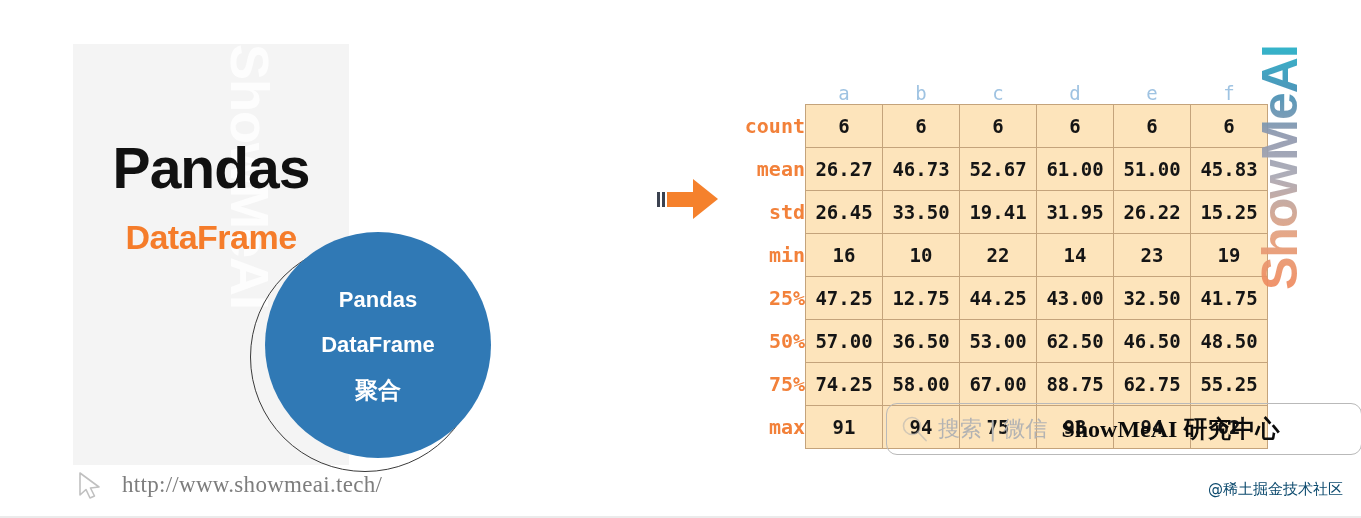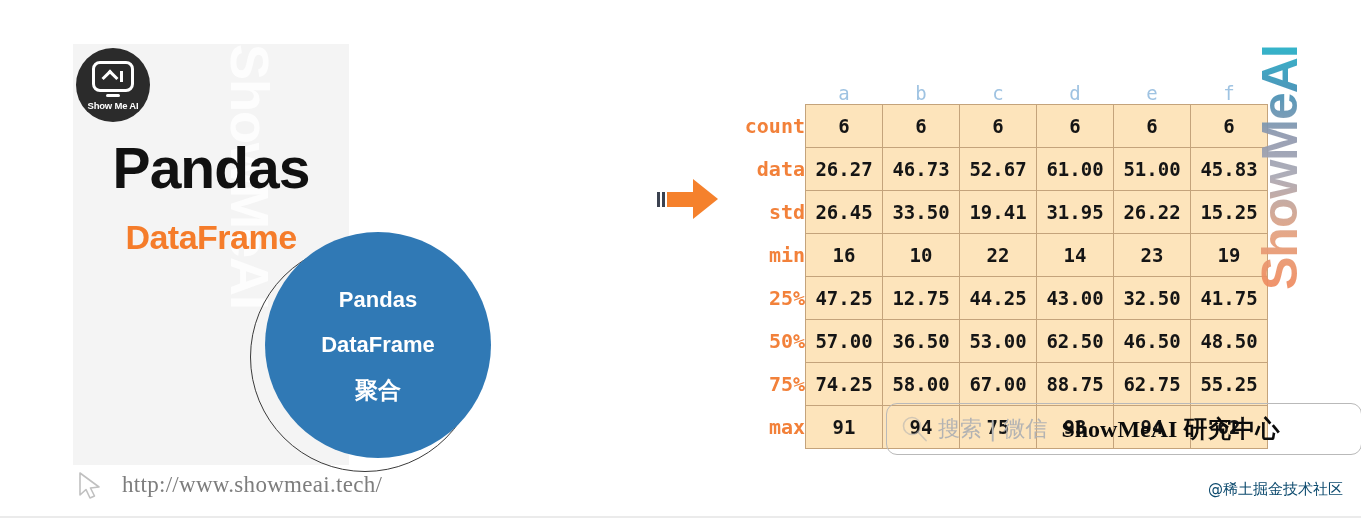--- a/index.html
+++ b/index.html
@@ -146,28 +146,20 @@
   #bottom-rule{position:absolute;left:0;right:0;bottom:0;height:2px;background:#ebebeb;}
 </style>
 </head>
 <body>
 
 <div class="stage">
 
   <div id="left-panel"></div>
   <div id="left-watermark">ShowMeAI</div>
 
-  <div id="logo-badge">
-    <div class="monitor">
-      <span class="chev"></span>
-      <span class="bar"></span>
-    </div>
-    <div class="stand"></div>
-    <div class="logotext">Show Me AI</div>
-  </div>
 
   <div id="panel-title">Pandas</div>
   <div id="panel-subtitle">DataFrame</div>
 
   <div id="circle-outline"></div>
   <div id="circle-fill">
     <div class="cl cl-1">Pandas</div>
     <div class="cl cl-2">DataFrame</div>
     <div class="cl cl-3">聚合</div>
   </div>
@@ -196,21 +188,21 @@
           <tr>
             <th class="rowlabel">count</th>
             <td class="cell">6</td>
             <td class="cell">6</td>
             <td class="cell">6</td>
             <td class="cell">6</td>
             <td class="cell">6</td>
             <td class="cell">6</td>
           </tr>
           <tr>
-            <th class="rowlabel">data</th>
+            <th class="rowlabel">mean</th>
             <td class="cell">26.27</td>
             <td class="cell">46.73</td>
             <td class="cell">52.67</td>
             <td class="cell">61.00</td>
             <td class="cell">51.00</td>
             <td class="cell">45.83</td>
           </tr>
           <tr>
             <th class="rowlabel">std</th>
             <td class="cell">26.45</td>

